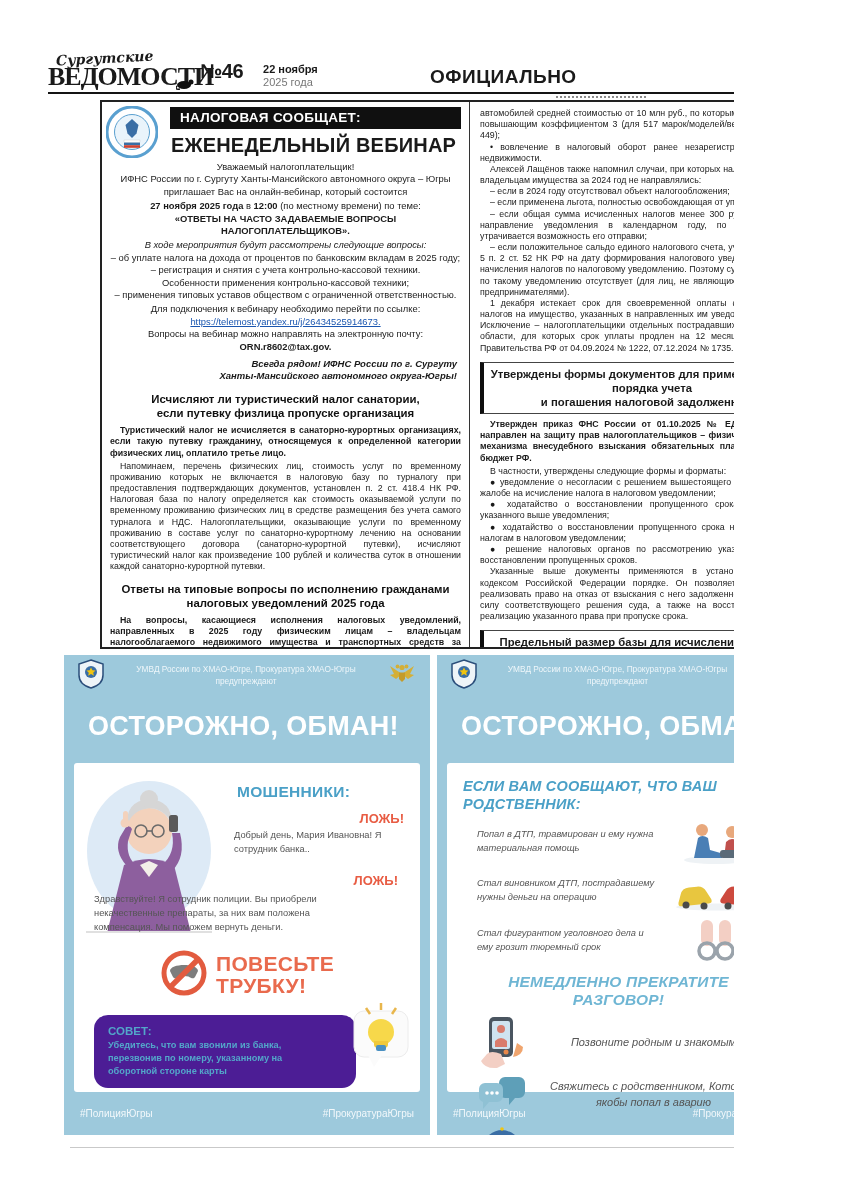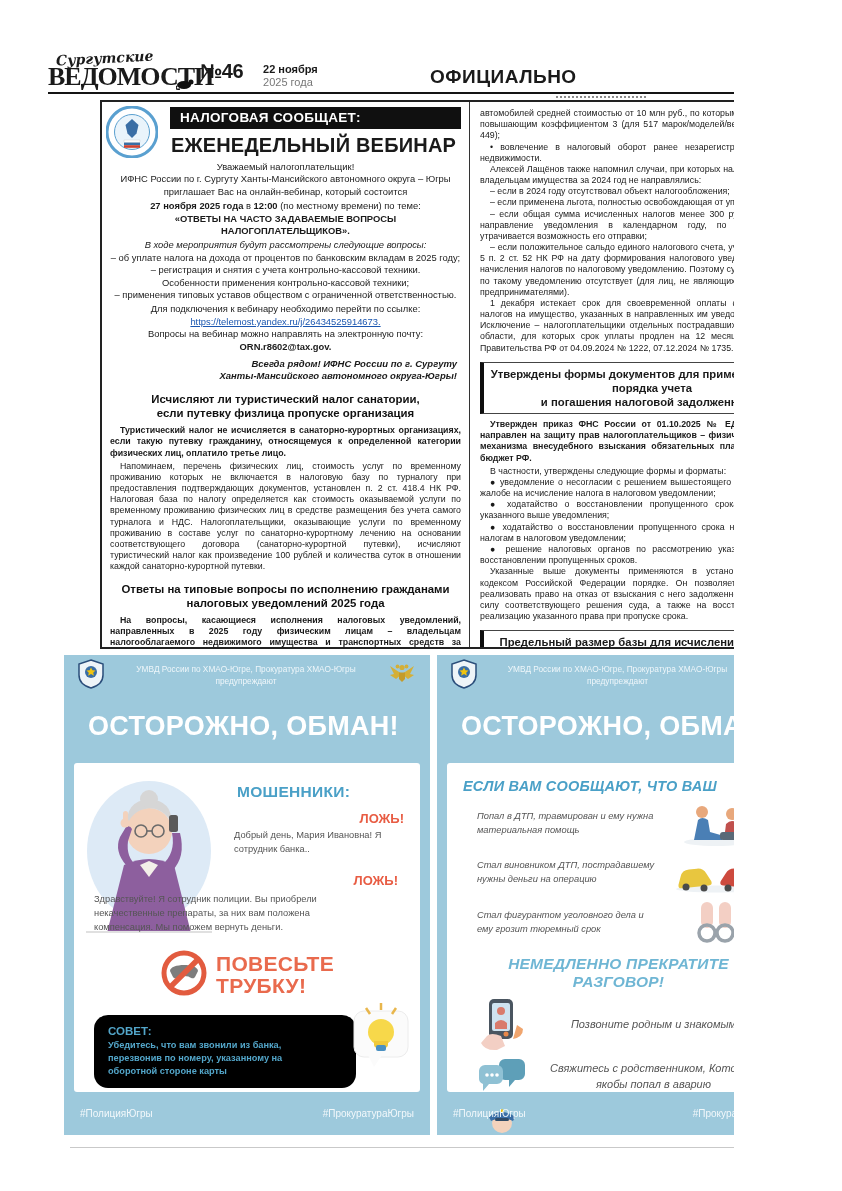--- a/index.html
+++ b/index.html
@@ -54,21 +54,21 @@
   .granny { position:absolute; left:8px; top:10px; }
   .granny-line { position:absolute; left:12px; top:168px; width:126px; height:2px; background:#e0e0e0; }
   .mosh { position:absolute; left:136px; top:20px; color:#4aa0c7; font-weight:800; font-size:15.5px; letter-spacing:0.3px;margin-left:27px; }
   .lie1 { position:absolute; right:16px; top:48px; }
   .lie2 { position:absolute; right:22px; top:110px; }
   .lie { color:#e85c43; font-weight:800; font-size:13px; }
   .quote1 { position:absolute; left:160px; top:66px; width:160px; font-size:9.3px; color:#555; line-height:1.5; }
   .quote2 { position:absolute; left:20px; top:130px; width:270px; font-size:9.3px; color:#555; line-height:1.5; }
   .hangup { position:absolute; left:0; right:0; top:186px; display:flex; justify-content:center; align-items:center; gap:8px; }
   .hangup-txt { color:#e96a4d; font-weight:800; font-size:21px; line-height:1.05; letter-spacing:0.3px; }
-  .advice { position:absolute; left:20px; top:252px; width:262px; background:#000000; border-radius:14px; padding:10px 14px; }
+  .advice { position:absolute; left:20px; top:252px; width:262px; background:#4c1d95; border-radius:14px; padding:10px 14px; }
   .advice-label { color:#53a6ca; font-weight:800; font-size:11.5px; }
   .advice-text { color:#53a6ca; font-weight:bold; font-size:9.2px; line-height:1.4; margin-top:2px; width:190px; }
   .bulb { position:absolute; right:6px; top:238px; }
 
   
   .rcard { padding:14px 16px 0; display:flex; flex-direction:column;font-style:italic; }
   .rhead { color:#4aa0c7; font-weight:800; font-size:14.5px; line-height:1.25; letter-spacing:0.2px; }
   .ritem { display:flex; align-items:center; margin-top:7px; }
   .ritem .txt { width:195px; font-size:9.3px; color:#555; line-height:1.5; padding-left:14px; }
   .ritem .art { flex:1; display:flex; justify-content:center; }
@@ -283,20 +283,21 @@
             <circle cx="14" cy="6.5" r="2.6" fill="#d4af37"></circle>
             <circle cx="9.5" cy="5.5" r="1.9" fill="#d4af37"></circle>
             <circle cx="18.5" cy="5.5" r="1.9" fill="#d4af37"></circle>
             <path d="M11 11.5 h6 v6.5 l-3 3 -3-3z" fill="#c49b2a"></path>
           </svg></span>
     </div>
     <div class="p-title">ОСТОРОЖНО, ОБМАН!</div>
     <div class="p-card rcard">
       <div class="rhead">
         <div>ЕСЛИ ВАМ СООБЩАЮТ, ЧТО ВАШ</div>
+        <div>РОДСТВЕННИК:</div>
       </div>
       <div class="ritem">
         <span class="txt">Попал в ДТП, травмирован и ему нужна материальная помощь</span>
         <span class="art">
             <svg width="72" height="44" viewBox="0 0 72 44">
               <ellipse cx="36" cy="40" rx="32" ry="4" fill="#eef2f5"></ellipse>
               <circle cx="22" cy="10" r="6" fill="#e8a87c"></circle>
               <path d="M14 38 L18 18 Q22 14 28 18 L30 30 L44 34 L42 38 Z" fill="#4a7fb5"></path>
               <circle cx="52" cy="12" r="6" fill="#e8a87c"></circle>
               <path d="M44 38 L46 22 Q52 16 58 22 L62 38 Z" fill="#c0504d"></path>

